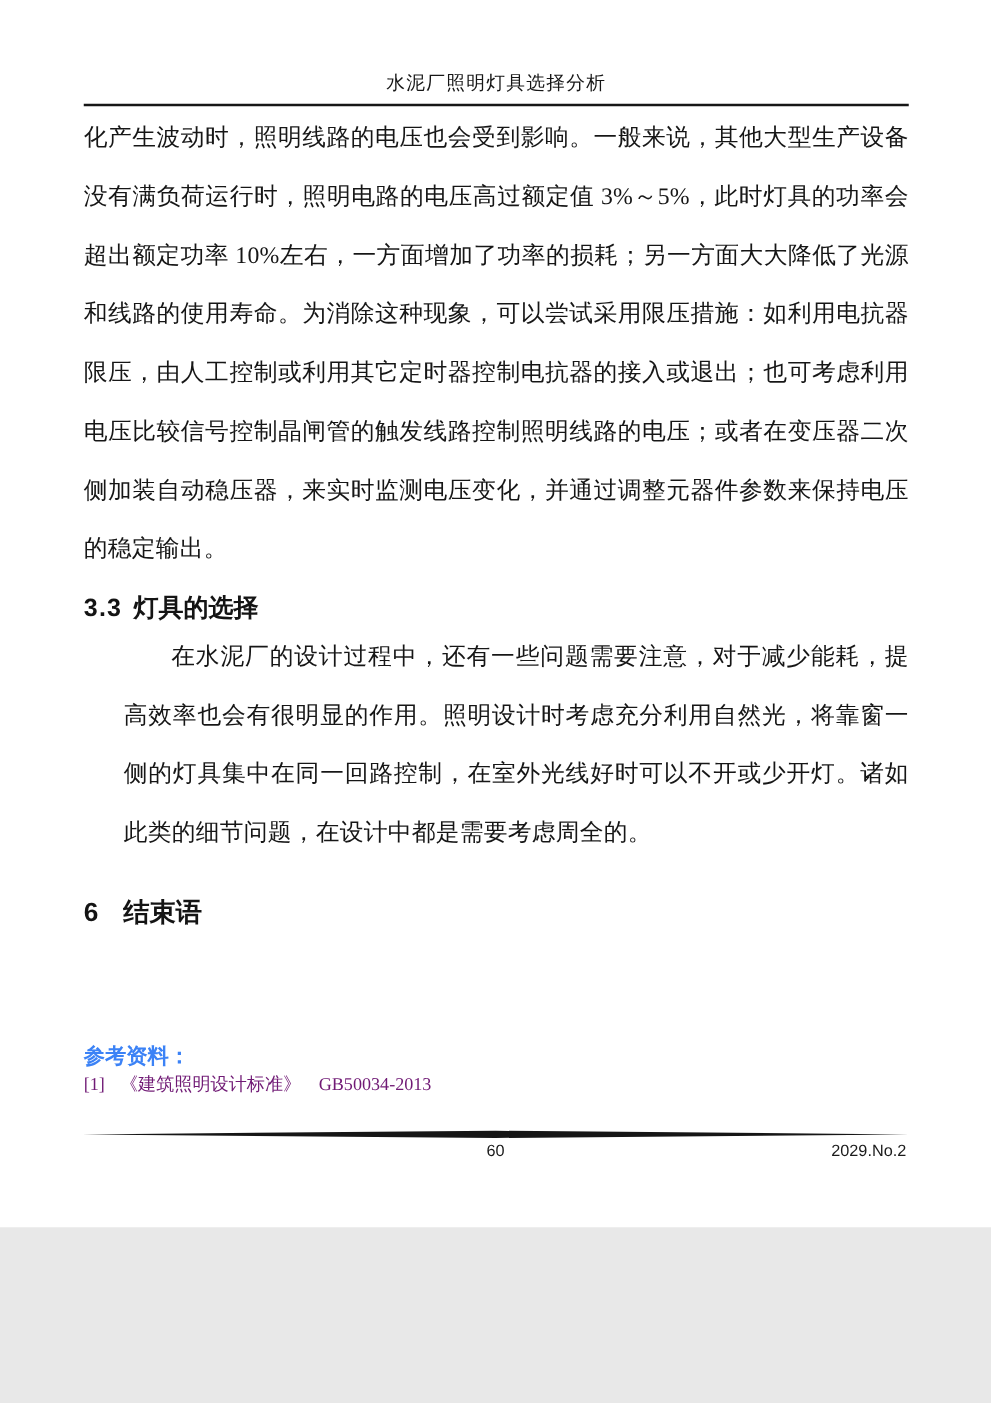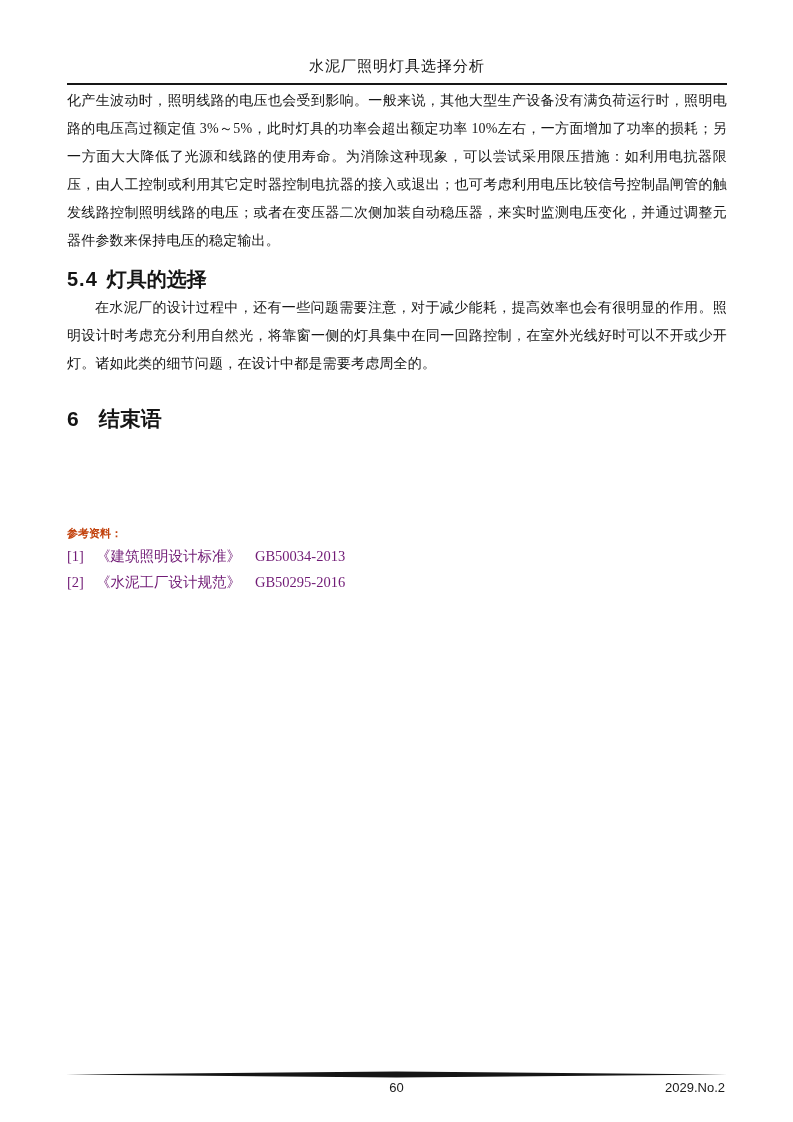--- a/index.html
+++ b/index.html
@@ -1,19 +1,19 @@
 <!DOCTYPE html>
 <html><head>
 <meta charset="utf-8">
 <style>
   html, body { margin: 0; padding: 0; background: #e8e8e8; }
   .page {
     position: relative;
     width: 793px;
-    height: 1122px;
+    height: 982px;
     margin: 0 auto;
     background: #ffffff;
     color: #161616;
     font-family: "Liberation Serif", "DejaVu Serif", serif;
     overflow: hidden;
     text-decoration: underline;
   }
   .content {
     position: absolute;
     left: 67px;
@@ -25,57 +25,57 @@
     text-align: center;
     font-size: 15px;
     letter-spacing: 1px;
   }
   .header-rule {
     margin-top: 7px;
     border-bottom: 2px solid #161616;
   }
   .body-text {
     margin: 0;
-    font-size: 14px;
-    line-height: 28px;
+    font-size: 19px;
+    line-height: 47px;
     text-align: justify;
     letter-spacing: 0.2px;
   }
   .first-para { margin-top: 2px; }
-  .indent { text-indent: 2em; }
+  .indent { text-indent: 2em; margin-left: 32px; }
   .sec-heading {
     margin: 9px 0 0 0;
     font-family: "Liberation Sans", "DejaVu Sans", sans-serif;
     font-weight: bold;
     color: #141414;
   }
   .h54 { font-size: 20px; line-height: 30px; }
   .h54 .sec-num { margin-right: 9px; letter-spacing: 1px; }
   .h6 { font-size: 21px; line-height: 34px; margin-top: 24px; }
   .h6 .sec-num { margin-right: 20px; }
   .references { margin-top: 86px; }
   .ref-heading {
     font-family: "Liberation Sans", "DejaVu Sans", sans-serif;
     font-weight: bold;
-    font-size: 11px;
+    font-size: 17px;
     line-height: 22px;
-    color: #c2410c;
+    color: #3b82f6;
   }
   .ref-item {
     font-size: 14.5px;
     line-height: 25.5px;
     color: #701a75;
   }
   .ref-item .ref-title { margin-left: 12px; }
   .ref-item .ref-code { margin-left: 14px; }
   .footer {
     position: absolute;
     left: 66px;
     right: 66px;
-    bottom: 24px;
+    bottom: 51px;
   }
   .footer-rule-svg { display: block; width: 100%; height: 7px; }
   .footer-row {
     position: relative;
     height: 18px;
     margin-top: 2px;
     font-family: "Liberation Sans", "DejaVu Sans", sans-serif;
     font-size: 13px;
     color: #1a1a1a;
   }
@@ -95,40 +95,37 @@
 
 <div class="page">
   <div class="content">
 
     <div class="header-title">水泥厂照明灯具选择分析</div>
     <div class="header-rule"></div>
 
     <p class="body-text first-para">化产生波动时，照明线路的电压也会受到影响。一般来说，其他大型生产设备没有满负荷运行时，照明电路的电压高过额定值 3%～5%，此时灯具的功率会超出额定功率 10%左右，一方面增加了功率的损耗；另一方面大大降低了光源和线路的使用寿命。为消除这种现象，可以尝试采用限压措施：如利用电抗器限压，由人工控制或利用其它定时器控制电抗器的接入或退出；也可考虑利用电压比较信号控制晶闸管的触发线路控制照明线路的电压；或者在变压器二次侧加装自动稳压器，来实时监测电压变化，并通过调整元器件参数来保持电压的稳定输出。</p>
 
     <h2 class="sec-heading h54">
-      <span class="sec-num">5.4</span><span>灯具的选择</span>
+      <span class="sec-num">3.3</span><span>灯具的选择</span>
     </h2>
 
     <p class="body-text indent">在水泥厂的设计过程中，还有一些问题需要注意，对于减少能耗，提高效率也会有很明显的作用。照明设计时考虑充分利用自然光，将靠窗一侧的灯具集中在同一回路控制，在室外光线好时可以不开或少开灯。诸如此类的细节问题，在设计中都是需要考虑周全的。</p>
 
     <h2 class="sec-heading h6">
       <span class="sec-num">6</span><span>结束语</span>
     </h2>
 
 
     <div class="references">
       <div class="ref-heading">参考资料：</div>
 
       <div class="ref-item">
         <span class="ref-index">[1]</span><span class="ref-title">《建筑照明设计标准》</span><span class="ref-code">GB50034-2013</span>
       </div>
 
-      <div class="ref-item">
-        <span class="ref-index">[2]</span><span class="ref-title">《水泥工厂设计规范》</span><span class="ref-code">GB50295-2016</span>
-      </div>
     </div>
 
   </div>
 
   <div class="footer">
     <svg class="footer-rule-svg" viewBox="0 0 660 7" preserveAspectRatio="none">
       <polygon points="0,3.5 330,0.6 660,3.5 330,6.4" fill="#161616"></polygon>
     </svg>
     <div class="footer-row">
       <span class="page-number">60</span>

